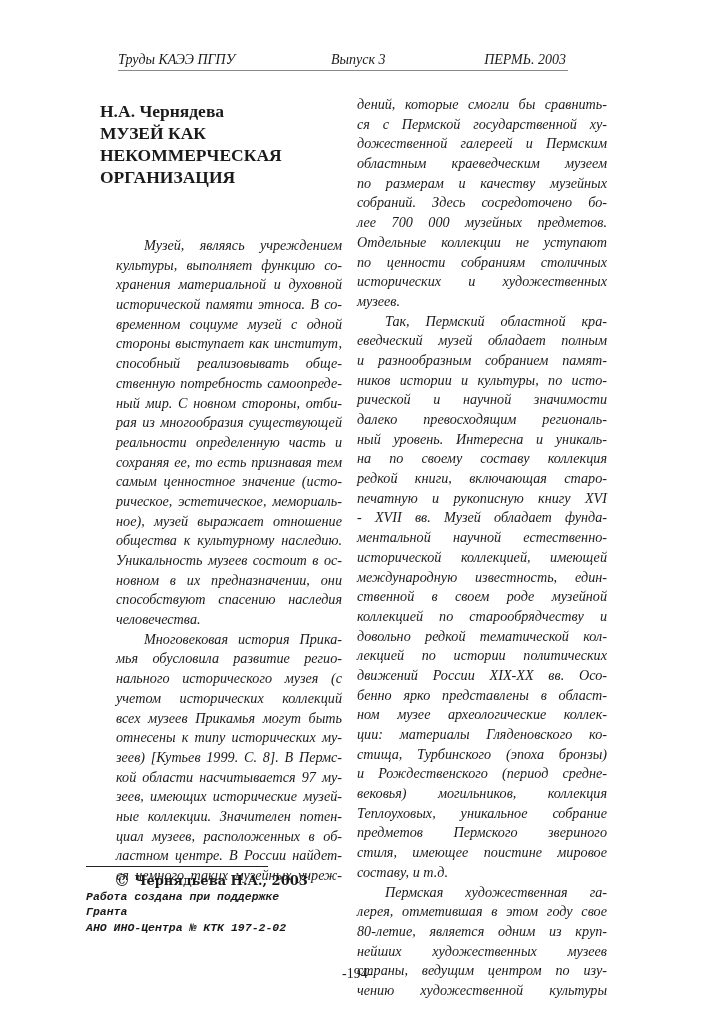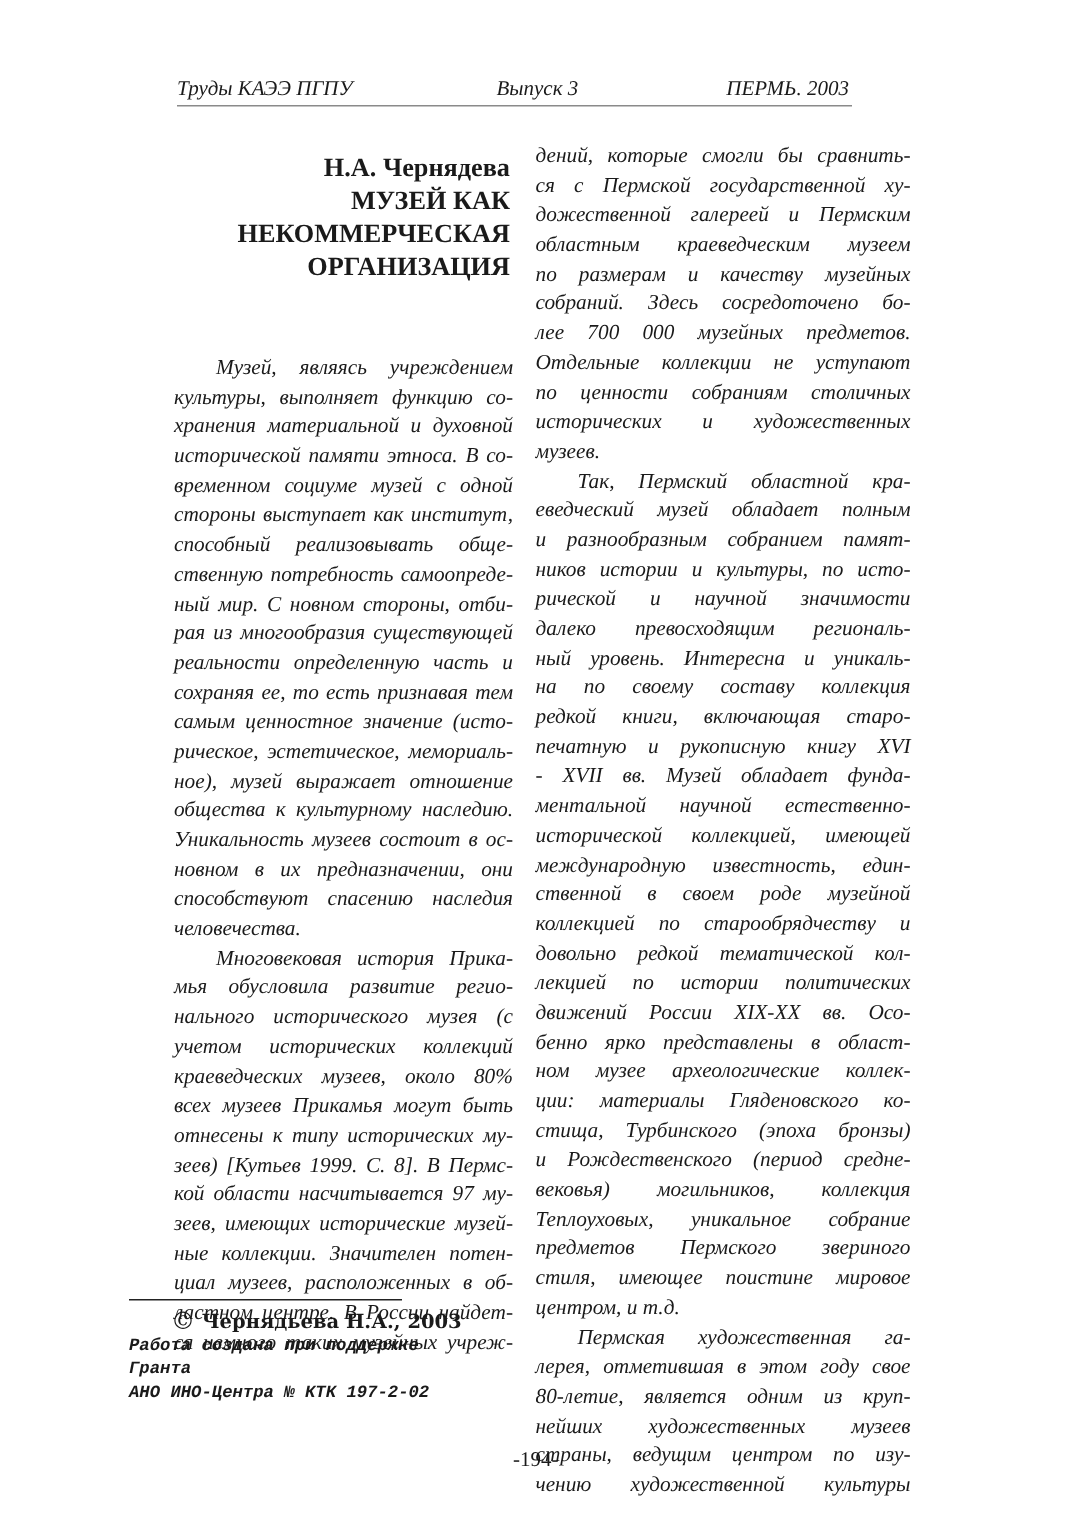--- a/index.html
+++ b/index.html
@@ -4,21 +4,21 @@
 <style>
   html, body { margin: 0; padding: 0; background: #ffffff; }
   body { width: 724px; height: 1024px; position: relative; overflow: hidden;
          font-family: "Liberation Serif", "DejaVu Serif", serif; color: #1a1a1a; }
   .header { position: absolute; left: 118px; top: 52px; width: 450px; height: 18px;
             border-bottom: 1.5px solid #8a8a8a; font-style: italic; font-size: 14px; }
   .header span { position: absolute; top: 0; }
   .h-left { left: 0; }
   .h-mid { left: 213px; }
   .h-right { right: 2px; }
-  .title-block { position: absolute; left: 100px; top: 100px; width: 240px; text-align: right;
+  .title-block { position: absolute; left: 100px; top: 100px; width: 240px; text-align: left;
                  font-weight: bold; font-size: 17.5px; line-height: 22px; }
   .title-block .author { font-size: 17.5px; }
   .col { position: absolute; font-size: 14.2px; line-height: 19.7px; text-align: justify; font-style: italic; }
   .col-left { left: 116px; top: 236px; width: 226px; }
   .col-right { left: 357px; top: 95px; width: 250px; }
   .line { display: block; text-align: justify; text-align-last: justify; white-space: nowrap; height: 19.7px; }
   .line.last { text-align-last: left; }
   .line.indent { padding-left: 28px; }
   .footnote-rule { position: absolute; left: 86px; top: 866px; width: 182px; border-top: 1px solid #222; }
   .footnote { position: absolute; left: 86px; top: 873px; width: 240px; font-size: 13px; line-height: 15.5px; }
@@ -61,21 +61,20 @@
     <span class="line">ное), музей выражает отношение</span>
     <span class="line">общества к культурному наследию.</span>
     <span class="line">Уникальность музеев состоит в ос-</span>
     <span class="line">новном в их предназначении, они</span>
     <span class="line">способствуют спасению наследия</span>
     <span class="line last">человечества.</span>
     <span class="line indent">Многовековая история Прика-</span>
     <span class="line">мья обусловила развитие регио-</span>
     <span class="line">нального исторического музея (с</span>
     <span class="line">учетом исторических коллекций</span>
-    <span class="line">краеведческих музеев, около 80%</span>
     <span class="line">всех музеев Прикамья могут быть</span>
     <span class="line">отнесены к типу исторических му-</span>
     <span class="line">зеев) [Кутьев 1999. С. 8]. В Пермс-</span>
     <span class="line">кой области насчитывается 97 му-</span>
     <span class="line">зеев, имеющих исторические музей-</span>
     <span class="line">ные коллекции. Значителен потен-</span>
     <span class="line">циал музеев, расположенных в об-</span>
     <span class="line">ластном центре. В России найдет-</span>
     <span class="line">ся немного таких музейных учреж-</span>
   </div>
@@ -112,21 +111,21 @@
     <span class="line">движений России XIX-XX вв. Осо-</span>
     <span class="line">бенно ярко представлены в област-</span>
     <span class="line">ном музее археологические коллек-</span>
     <span class="line">ции: материалы Гляденовского ко-</span>
     <span class="line">стища, Турбинского (эпоха бронзы)</span>
     <span class="line">и Рождественского (период средне-</span>
     <span class="line">вековья) могильников, коллекция</span>
     <span class="line">Теплоуховых, уникальное собрание</span>
     <span class="line">предметов Пермского звериного</span>
     <span class="line">стиля, имеющее поистине мировое</span>
-    <span class="line last">центром, и т.д.</span>
+    <span class="line last">составу, и т.д.</span>
     <span class="line indent">Пермская художественная га-</span>
     <span class="line">лерея, отметившая в этом году свое</span>
     <span class="line">80-летие, является одним из круп-</span>
     <span class="line">нейших художественных музеев</span>
     <span class="line">страны, ведущим центром по изу-</span>
     <span class="line">чению художественной культуры</span>
   </div>
 
 <div class="footnote-rule"></div>
 <div class="footnote">

